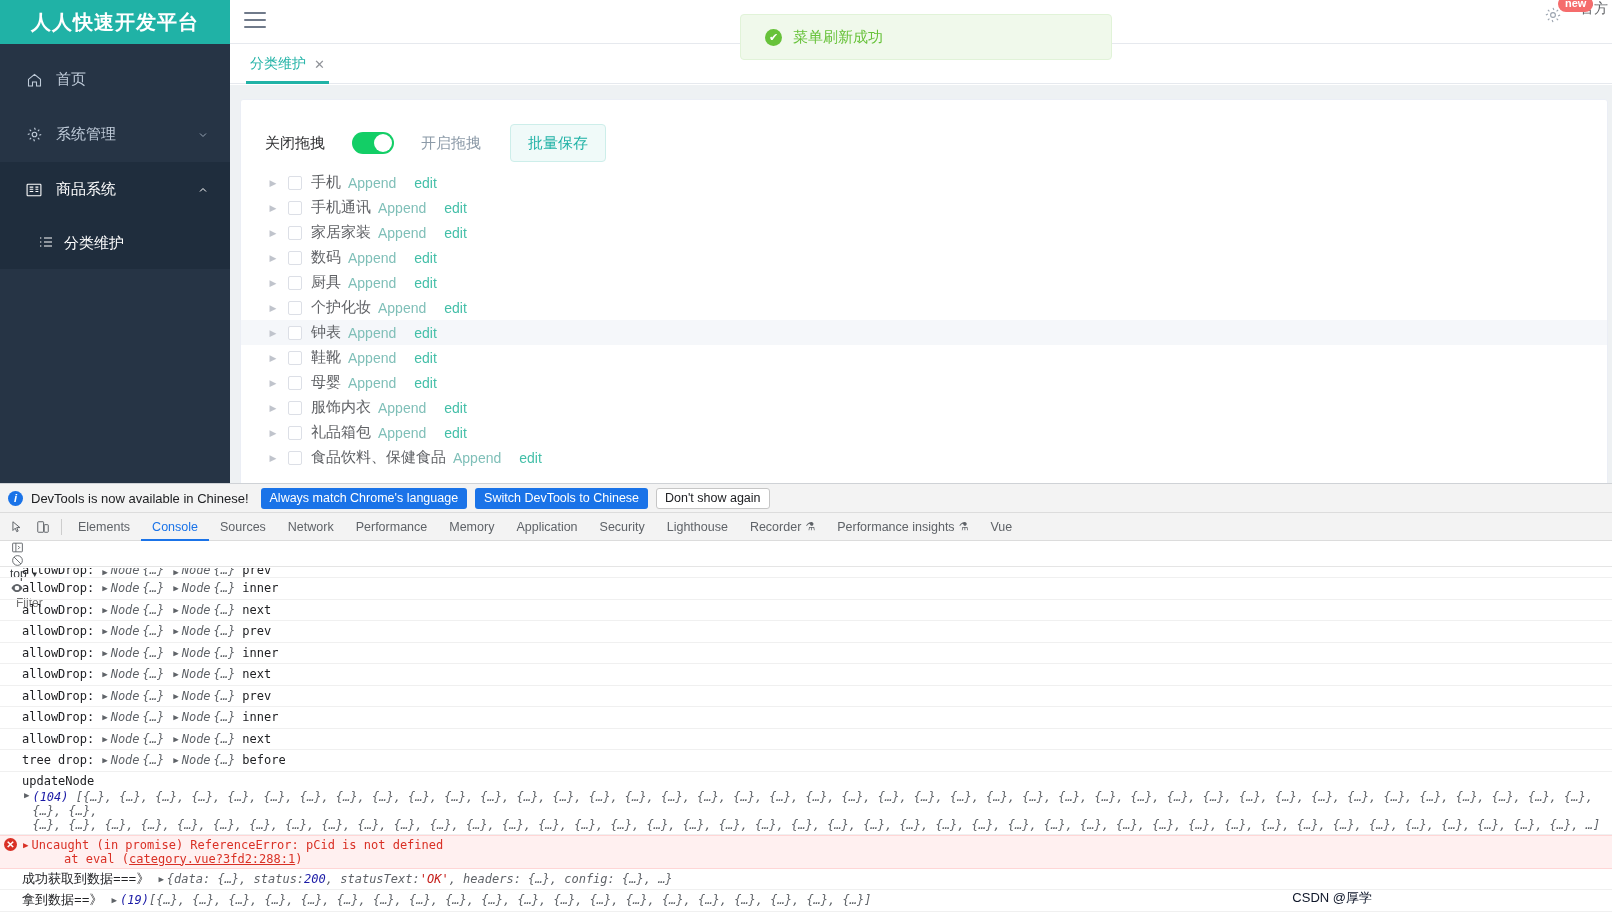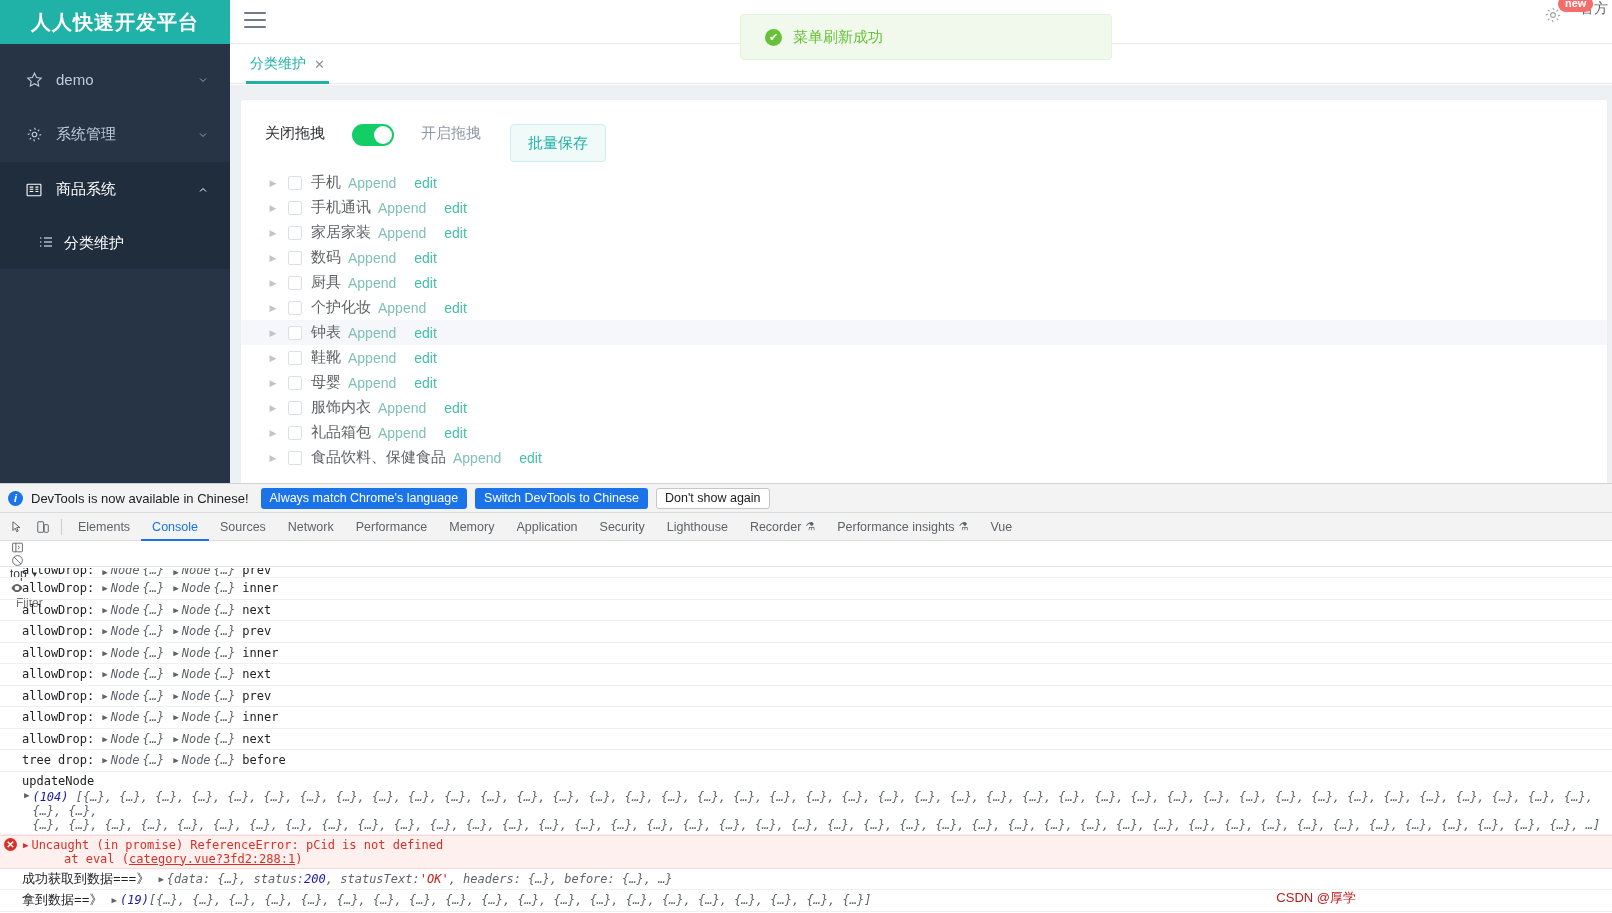--- a/index.html
+++ b/index.html
@@ -155,21 +155,21 @@
   }
   .card {
     width: 1368px; height: 390px;
     background: #ffffff;
     border: 1px solid #ebeef5;
     border-radius: 3px;
     overflow: hidden;
     position: relative;
   }
   .toolbar {
-    display: flex; align-items: flex-start;
+    display: flex; align-items: center;
     padding: 24px 0 0 24px;
     gap: 15px;
   }
   .toolbar .sw-label {
     font-size: 15px; color: #303133;
     margin-right: 12px;
   }
   .switch {
     width: 42px; height: 22px;
     border-radius: 11px;
@@ -370,49 +370,44 @@
     border-bottom: 1px solid #f0f0f0;
     overflow: hidden;
   }
   .c-multiline .ml-title { color: #202124; margin-bottom: 2px; }
   .c-multiline .ml-body { display: flex; align-items: flex-start; }
   .c-prompt {
     height: 26px; display: flex; align-items: center; padding-left: 8px;
     color: #1a73e8; font-size: 13px;
   }
   .watermark {
-    position: absolute; right: 24px; bottom: 6px;
-    font-size: 13px; color: #b91c1c;
+    position: absolute; right: 8px; bottom: 6px;
+    font-size: 13px; color: #0f172a;
     font-family: "Liberation Sans", sans-serif;
     z-index: 99;
   }
 </style>
 </head>
 <body>
 
 <div id="app">
 
   <aside class="sidebar">
     <div class="brand">人人快速开发平台</div>
     <nav class="menu">
 
-
       <div class="menu-item">
         <span class="mi-icon">
-          <svg width="17" height="17" viewBox="0 0 24 24" fill="none" stroke="currentColor" stroke-width="1.6">
-            <path d="M12 3 L14.9 9.2 L21.5 10 L16.7 14.6 L17.9 21.2 L12 18 L6.1 21.2 L7.3 14.6 L2.5 10 L9.1 9.2 Z"></path>
+          <svg width="17" height="16" viewBox="0 0 24 24" fill="none" stroke="currentColor" stroke-width="1.6">
+            <path d="M3 11 L12 3.5 L21 11 V21 H15 V15 H9 V21 H3 Z"></path>
           </svg>
         </span>
-        <span class="mi-label">demo</span>
-        <span class="mi-arrow">
-          <svg width="12" height="12" viewBox="0 0 24 24" fill="none" stroke="currentColor" stroke-width="2">
-            <path d="M6 9 L12 15 L18 9"></path>
-          </svg>
-        </span>
+        <span class="mi-label">首页</span>
       </div>
+
 
       <div class="menu-item">
         <span class="mi-icon">
           <svg width="17" height="17" viewBox="0 0 24 24" fill="none" stroke="currentColor" stroke-width="1.6">
             <circle cx="12" cy="12" r="3.2"></circle>
             <path d="M12 2.5 L13.2 5.2 M12 21.5 L10.8 18.8 M2.5 12 L5.2 10.8 M21.5 12 L18.8 13.2 M5.2 5.2 L7.2 7.2 M18.8 18.8 L16.8 16.8 M5.2 18.8 L7.2 16.8 M18.8 5.2 L16.8 7.2"></path>
           </svg>
         </span>
         <span class="mi-label">系统管理</span>
         <span class="mi-arrow">
@@ -794,21 +789,21 @@
           </div>
           <div class="err-line2"><span>at eval (</span><span class="err-link">category.vue?3fd2:288:1</span><span>)</span></div>
         </div>
         <div class="c-row">
           <span class="c-cn">成功获取到数据===》</span>
           <span class="c-disc">▶</span>
           <span class="c-obj">{data: {…}, status: </span>
           <span class="c-num">200</span>
           <span class="c-obj">, statusText: </span>
           <span class="c-str">'OK'</span>
-          <span class="c-obj">, headers: {…}, before: {…}, …}</span>
+          <span class="c-obj">, headers: {…}, config: {…}, …}</span>
         </div>
         <div class="c-row">
           <span class="c-cn">拿到数据==》</span>
           <span class="c-disc">▶</span>
           <span class="c-num">(19)</span> 
           <span class="c-arr">[{…}, {…}, {…}, {…}, {…}, {…}, {…}, {…}, {…}, {…}, {…}, {…}, {…}, {…}, {…}, {…}, {…}, {…}, {…}, {…}]</span>
         </div>
         <div class="c-prompt"></div>
       </div>
 

